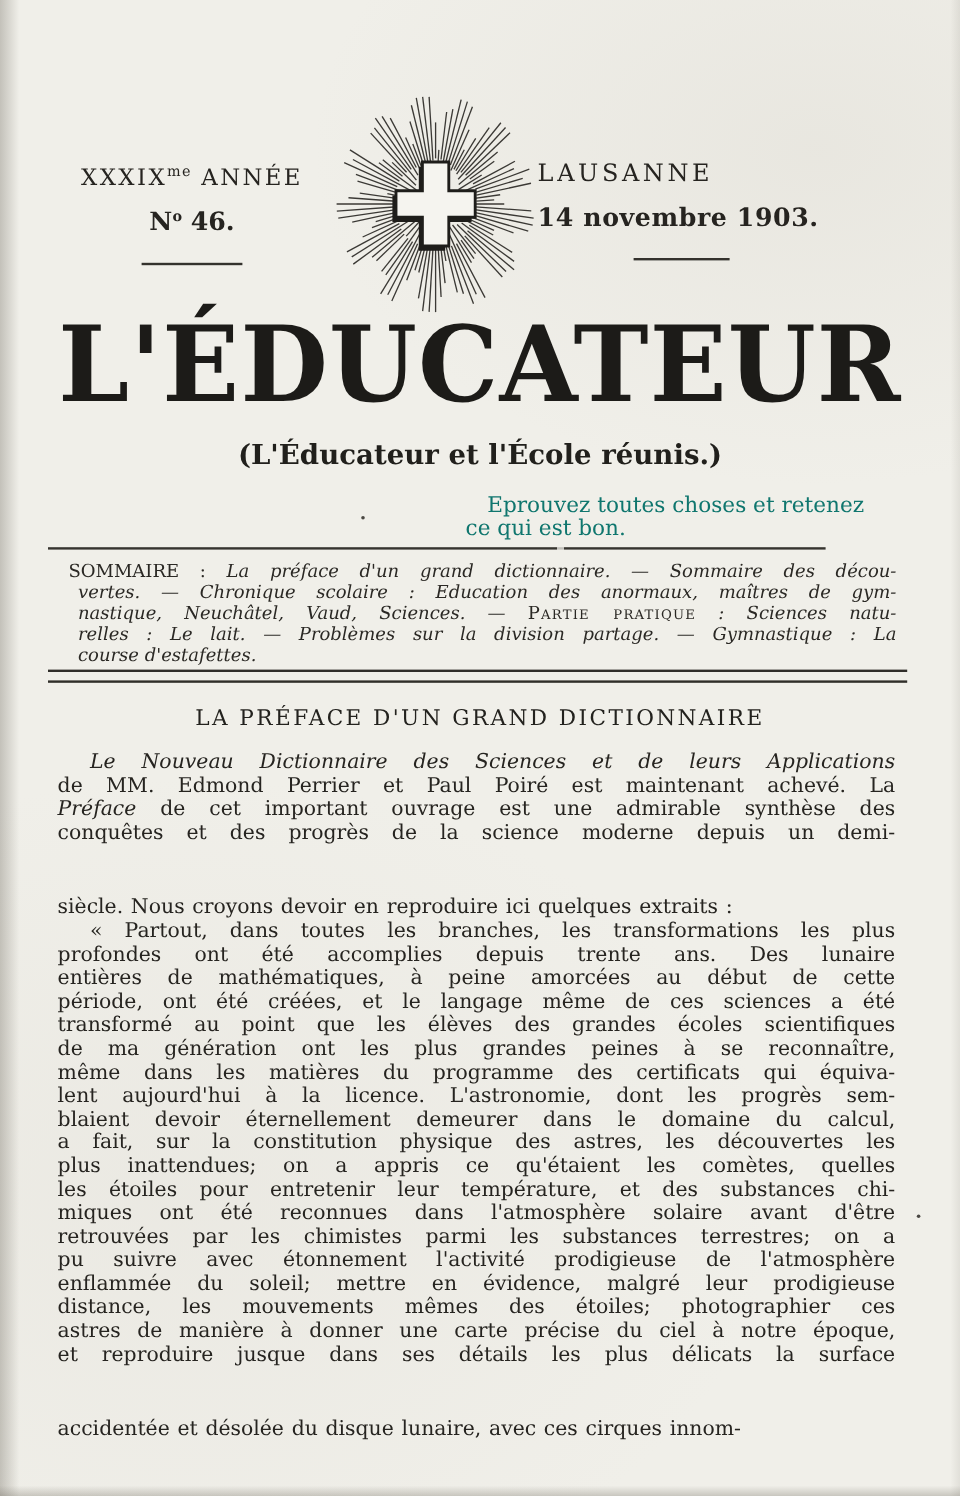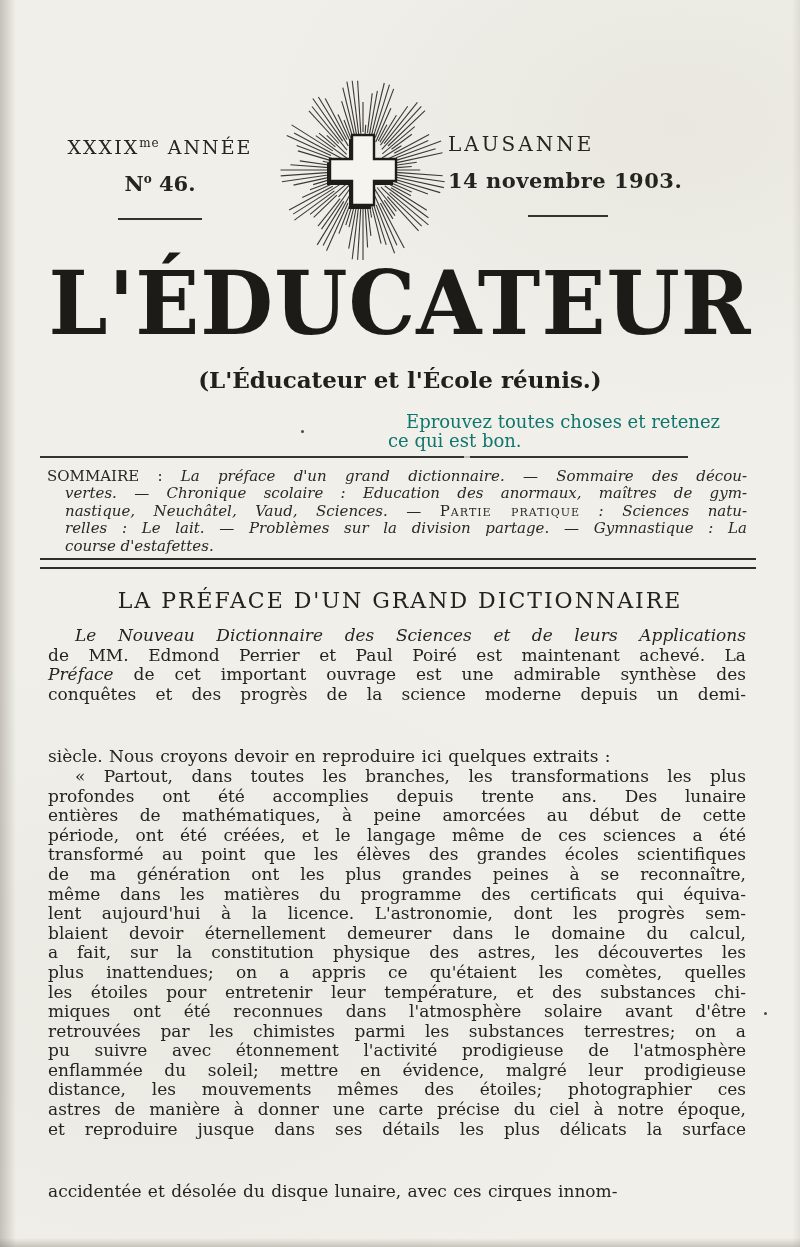--- a/index.html
+++ b/index.html
@@ -46,25 +46,25 @@
 
   .rule-thin{position:absolute;left:40px;top:456px;width:648px;height:2px;
     background:linear-gradient(to right,#36342f 0,#36342f 424px,rgba(54,52,47,.25) 424px,rgba(54,52,47,.25) 430px,#36342f 430px,#36342f 100%);}
   .rule-double{position:absolute;left:40px;top:558px;width:716px;height:7px;
     border-top:2px solid #302e29;border-bottom:2px solid #302e29;}
 
   
   .sommaire{position:absolute;left:47px;top:468px;width:700px;
     font-size:15px;line-height:17.4px;color:#2a2824;}
   .sommaire .tline{padding-left:18px;}
-  .sommaire .tline.first{padding-left:0;}
+  .sommaire .tline.first{padding-left:0;margin-left:10px;}
 
   
   .article-title{position:absolute;left:0;top:588px;width:100%;text-align:center;
-    font-size:22px;letter-spacing:2px;color:#23221e;}
+    font-size:18px;letter-spacing:2px;color:#23221e;}
   .article-body{position:absolute;left:48px;top:626px;width:698px;
     font-size:17px;line-height:19.6px;color:#262420;word-spacing:1px;}
   .article-body .tline.indent{text-indent:27px;}
 
   .jl{text-align:justify;text-align-last:justify;}
   .jl.last{text-align-last:left;margin-top:43px;}
   .seg-i{font-style:italic;}
   .seg-sc{font-variant:small-caps;letter-spacing:1px;}
 
   .speck{position:absolute;border-radius:50%;background:#4a4843;}

